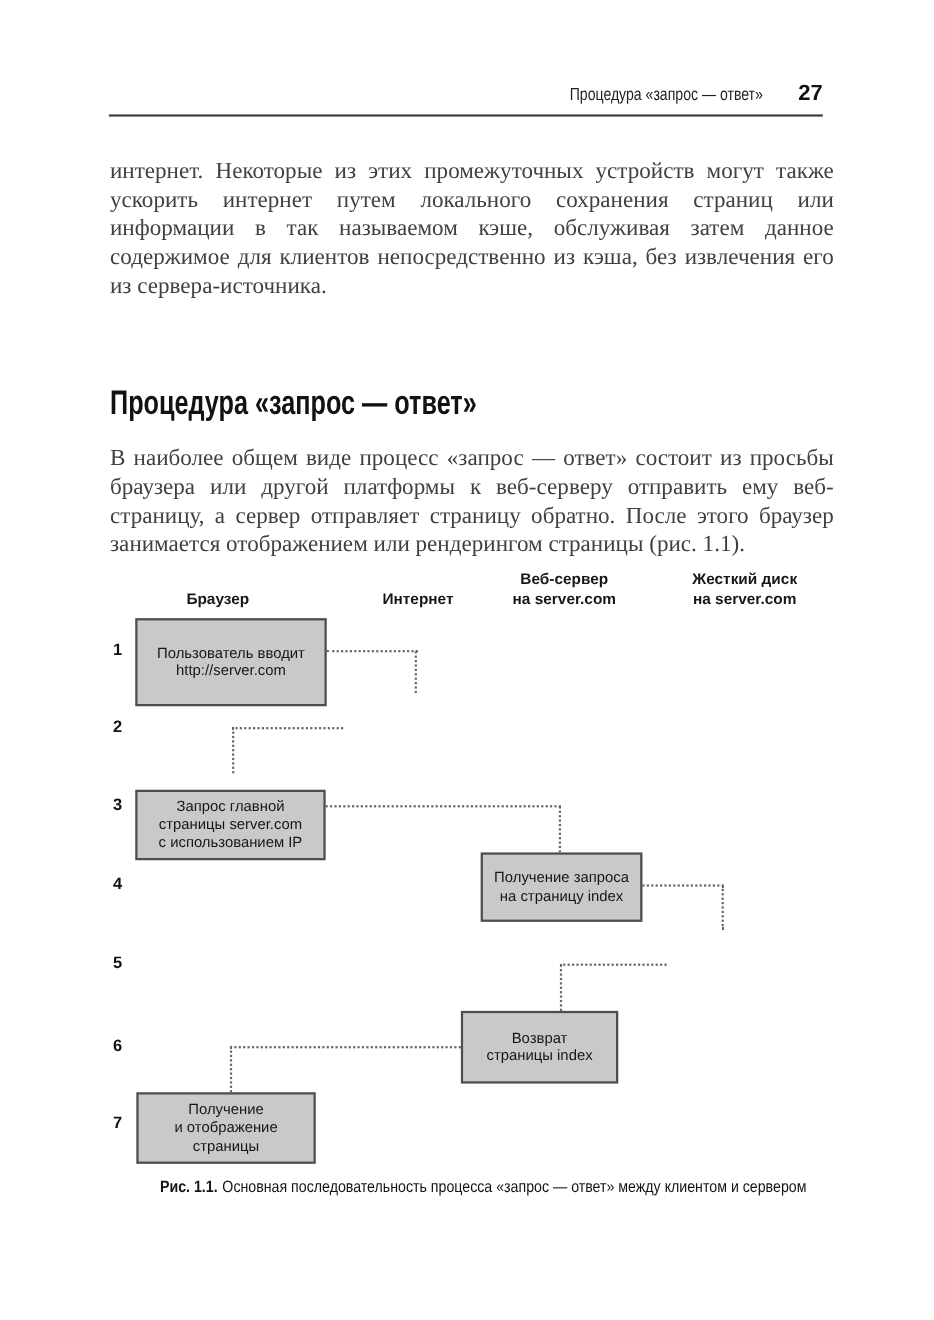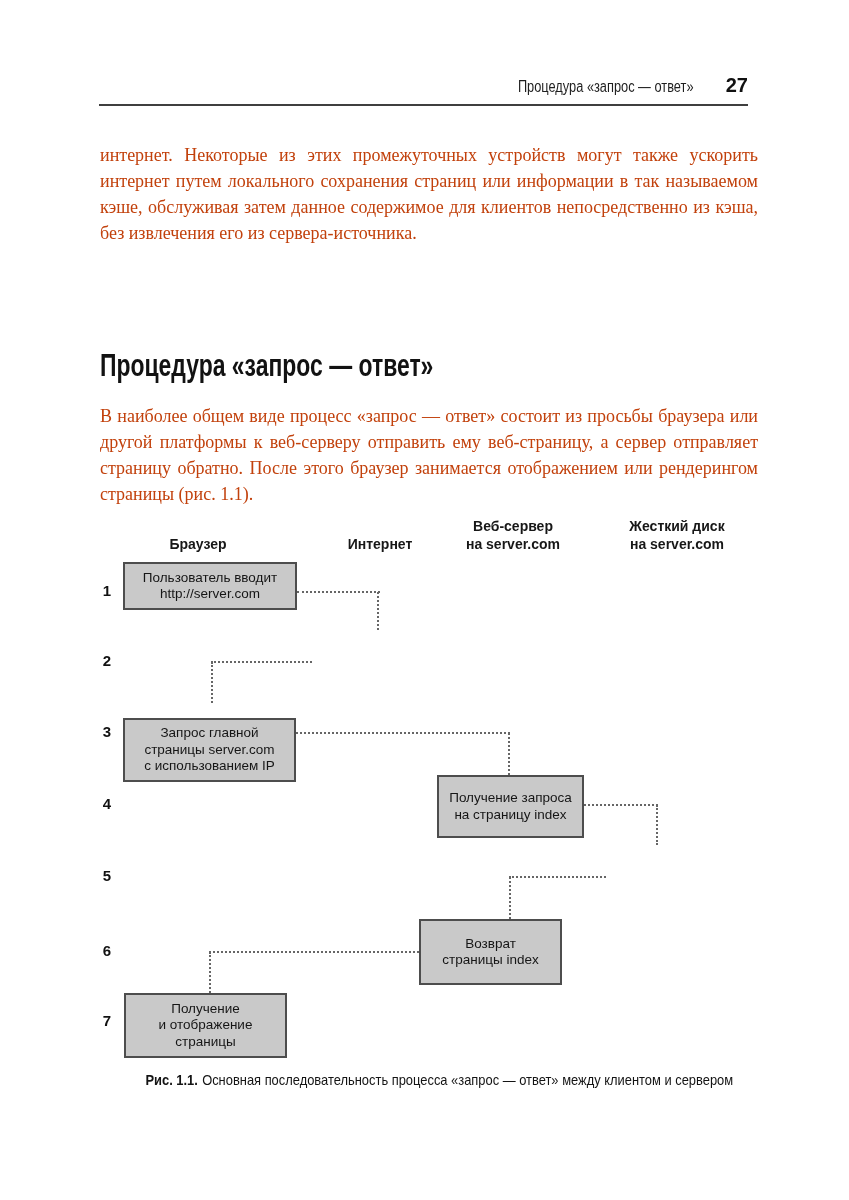--- a/index.html
+++ b/index.html
@@ -30,22 +30,22 @@
   .head-rule {
     position: absolute;
     top: 104px; left: 99px; width: 649px; height: 2px;
     background: #3f3f3f;
   }
   
   .body-par {
     position: absolute; left: 100px; width: 658px;
     margin: 0;
     font-family: "Liberation Serif", serif;
-    font-size: 18px; line-height: 26px;
-    text-align: justify; color: #c2410c;
+    font-size: 21px; line-height: 26px;
+    text-align: justify; color: #404040;
   }
   .p1 { top: 142px; }
   .p2 { top: 246px; }
   .p3 { top: 403px; }
   .section-title {
     position: absolute; top: 348px; left: 100px;
     margin: 0;
     font-size: 31px; font-weight: bold; color: #121212;
     white-space: nowrap;
     transform: scaleX(0.74); transform-origin: left center;
@@ -68,21 +68,21 @@
   .flow-box {
     position: absolute;
     background: #c9c9c9;
     border: 2px solid #4d4d4d;
     box-sizing: border-box;
     display: flex; align-items: center; justify-content: center;
     text-align: center;
     font-size: 13.5px; line-height: 16.5px; color: #161616;
     white-space: pre-line;
   }
-  .b1 { left: 123px; top: 562px; width: 174px; height: 48px; }
+  .b1 { left: 123px; top: 562px; width: 174px; height: 80px; }
   .b2 { left: 312px; top: 630px; width: 131px; height: 65px; }
   .b3 { left: 123px; top: 703px; width: 173px; height: 64px; margin-top: 15px; }
   .b4 { left: 437px; top: 775px; width: 147px; height: 63px; }
   .b5 { left: 606px; top: 845px; width: 144px; height: 66px; }
   .b6 { left: 419px; top: 919px; width: 143px; height: 66px; }
   .b7 { left: 124px; top: 993px; width: 163px; height: 65px; }
   .conn-h { position: absolute; height: 0; border-top: 2px dotted #666; }
   .conn-v { position: absolute; width: 0; border-left: 2px dotted #666; }
   .c1h { left: 297px; top: 591px; width: 83px; }
   .c1v { left: 377px; top: 592px; height: 38px; }

